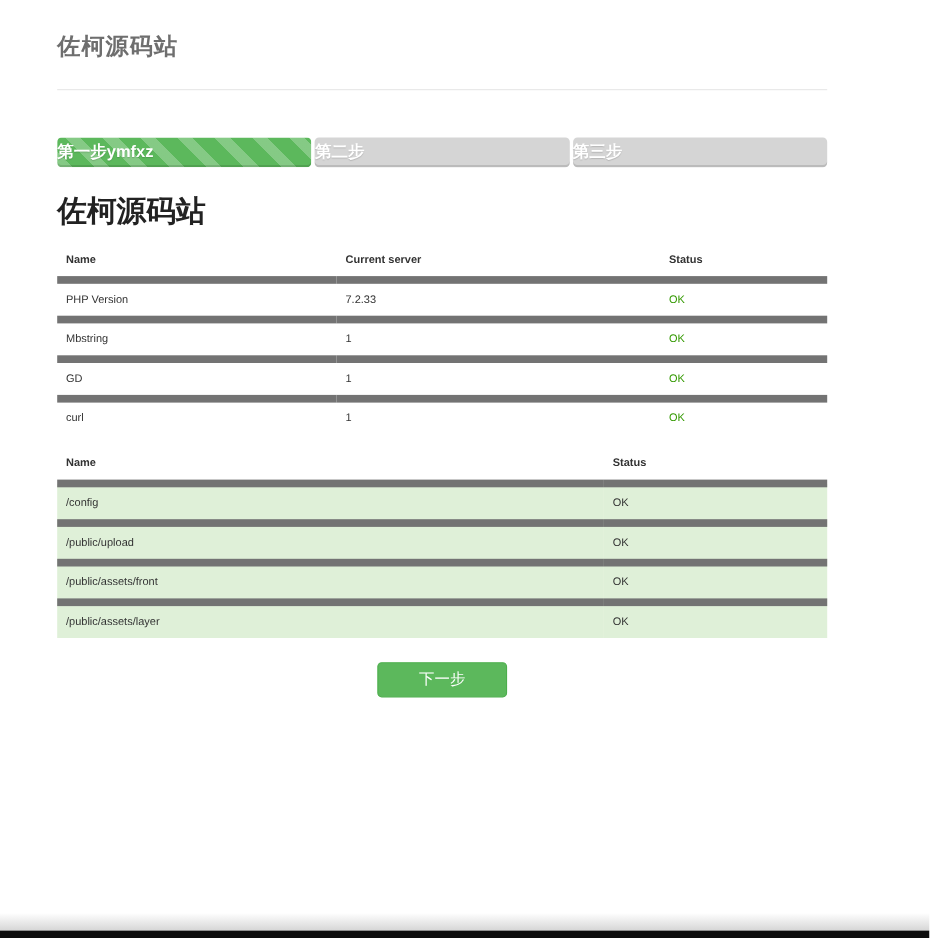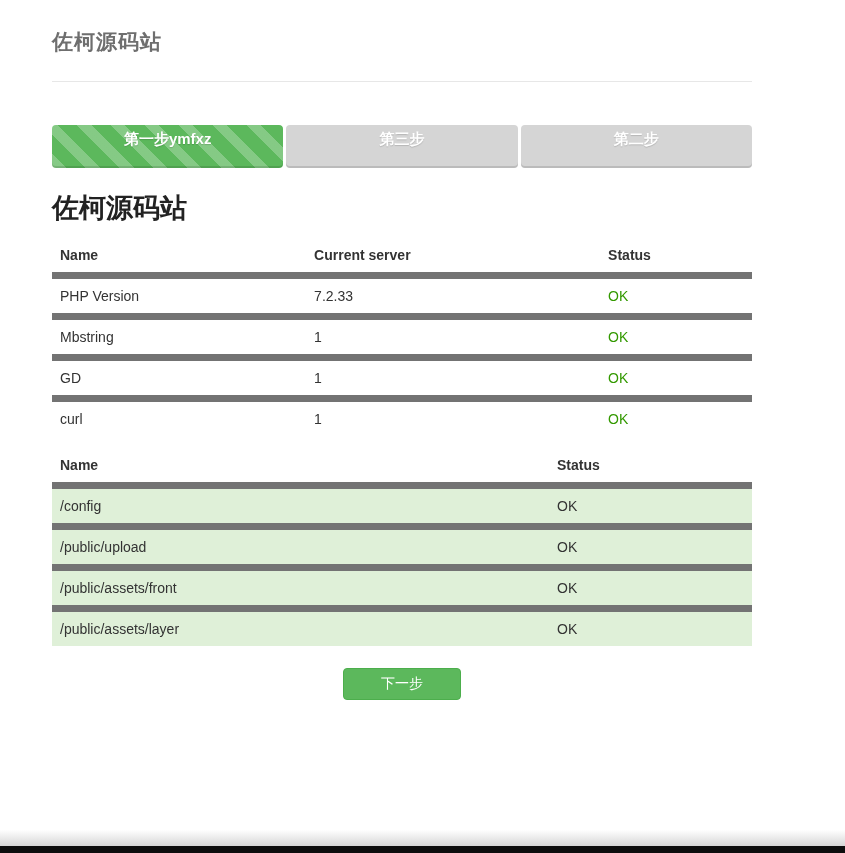--- a/index.html
+++ b/index.html
@@ -30,23 +30,23 @@
     margin-top: 25px;
   }
   
   .steps {
     display: flex;
     gap: 3px;
     margin-top: 43px;
   }
   .step-tab {
     flex: 1;
-    height: 43px;
+    height: 27px;
     line-height: 27px;
-    text-align: center;
+    text-align: left;
     color: #ffffff;
     font-weight: 700;
     font-size: 15px;
     border-radius: 4px;
     box-shadow: inset 0 -2px rgba(0,0,0,0.12);
     text-shadow: 0 1px 1px rgba(0,0,0,0.15);
     cursor: pointer;
   }
   .step-tab.active {
     background-color: #5cb85c;
@@ -66,21 +66,21 @@
   .section-label {
     margin-top: 22px;
     font-size: 13px;
     color: #808080;
   }
   .section-label.second { margin-top: 24px; }
   table {
     width: 100%;
     border-collapse: collapse;
     margin-top: 12px;
-    font-size: 14px;
+    font-size: 10px;
     color: #333;
     table-layout: fixed;
   }
   th {
     text-align: left;
     font-weight: 700;
     padding: 9px 8px;
     border-bottom: 2px solid #dddddd;
     color: #333;
   }
@@ -130,22 +130,22 @@
 </head>
 <body>
 
 <div class="page">
 
   <div class="site-title">佐柯源码站</div>
   <hr class="top-rule">
 
   <div class="steps">
     <div class="step-tab active">第一步ymfxz</div>
+    <div class="step-tab inactive">第二步</div>
     <div class="step-tab inactive">第三步</div>
-    <div class="step-tab inactive">第二步</div>
   </div>
 
   <h2 class="main-heading">佐柯源码站</h2>
 
 
   <table class="tbl-php">
     <colgroup>
         <col class="c1">
         <col class="c2">
         <col class="c3">

